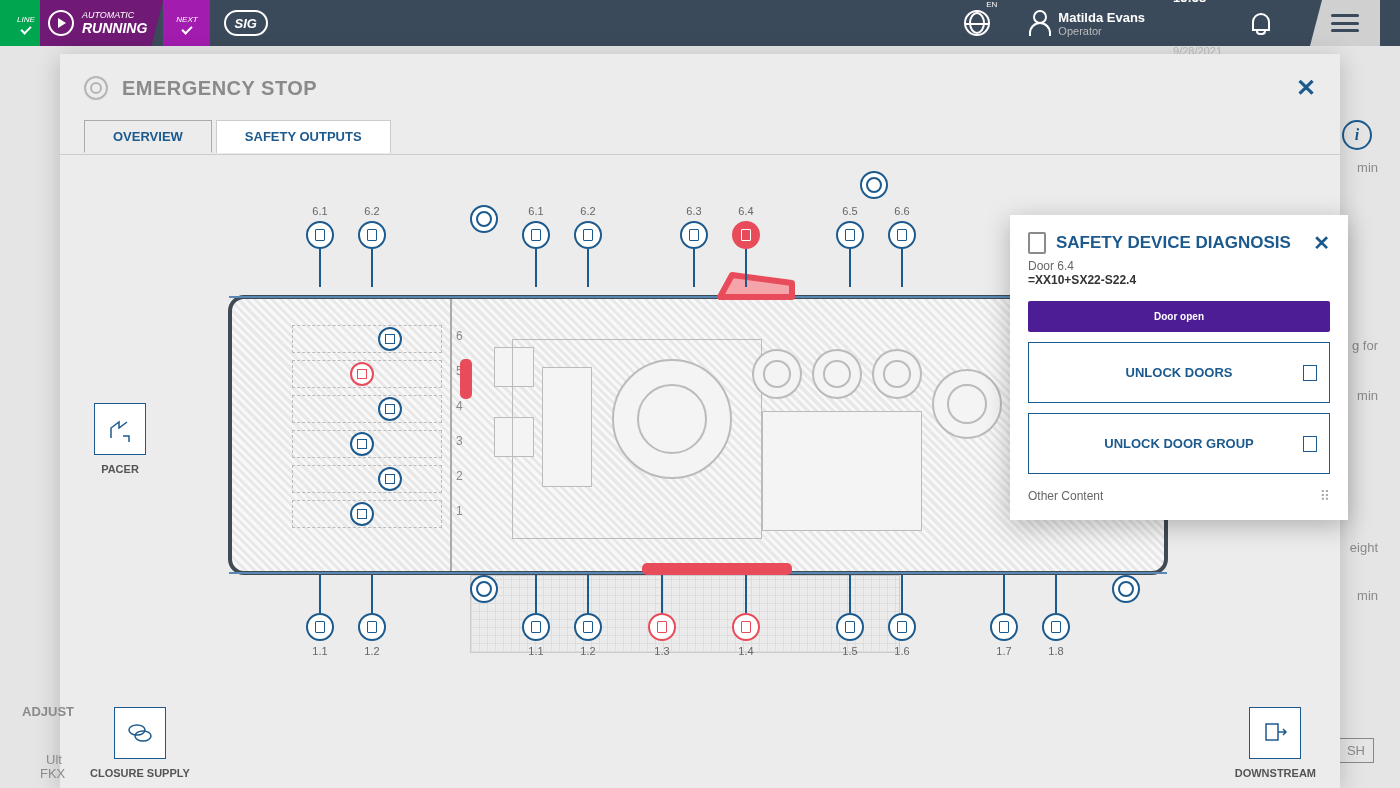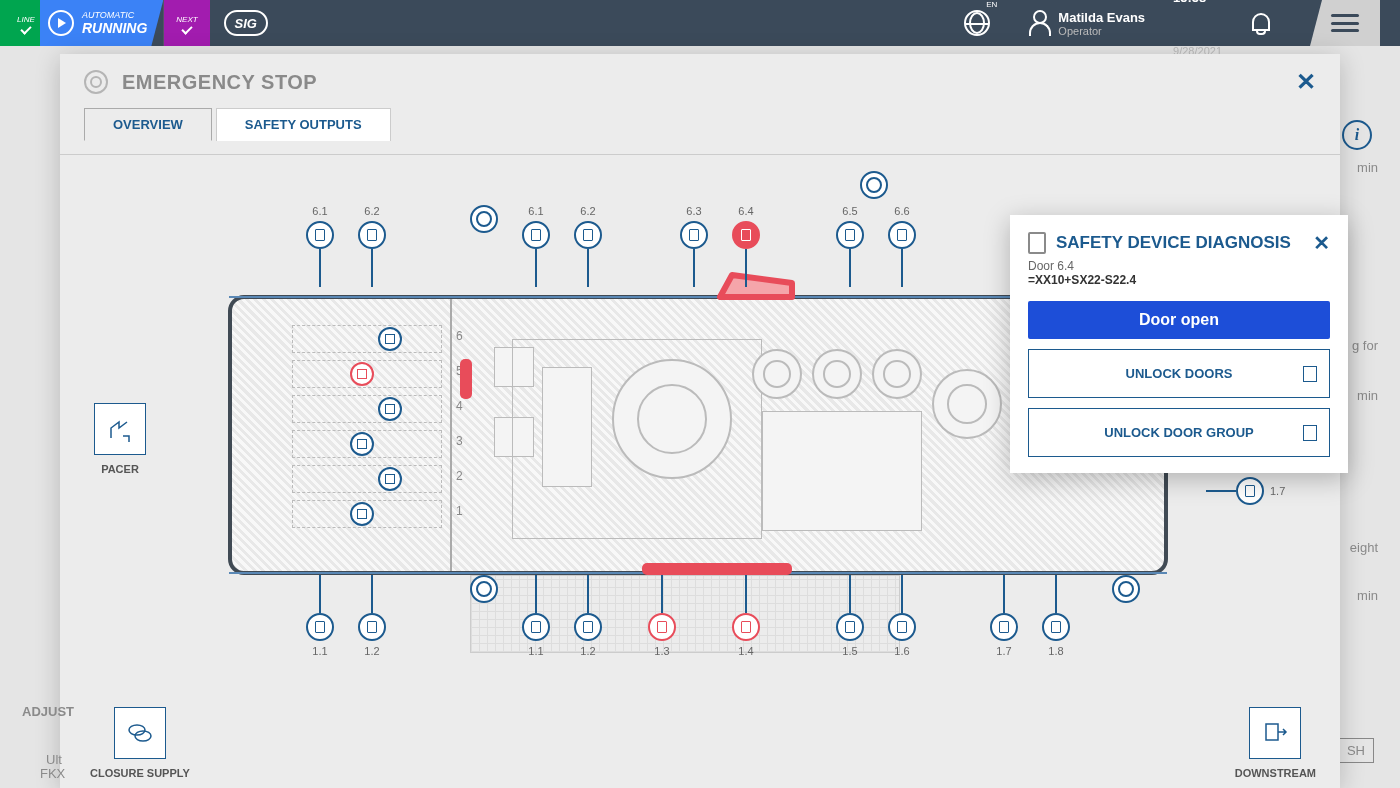--- a/index.html
+++ b/index.html
@@ -2,21 +2,21 @@
 <html><head>
 <meta charset="utf-8">
 <style>
 * { box-sizing: border-box; margin: 0; padding: 0; font-family: Arial, sans-serif; }
 body { width: 1400px; height: 788px; background: #e5e5e5; overflow: hidden; position: relative; }
 
 
 .header { height: 46px; background: #3b4a5a; display: flex; align-items: center; color: white; }
 .line-block { background: #00a54f; height: 46px; display: flex; align-items: center; padding: 8px 10px; clip-path: polygon(0 0, 100% 0, calc(100% - 12px) 100%, 0 100%); width: 52px; flex-direction: column; justify-content: center; }
 .line-block .lbl { font-size: 8px; font-style: italic; }
-.run-block { background: #3b82f6; height: 46px; display: flex; align-items: center; padding: 0 16px 0 8px; clip-path: polygon(0 0, 100% 0, calc(100% - 12px) 100%, 0 100%); margin-left: -12px; gap: 8px; }
+.run-block { background: #701a75; height: 46px; display: flex; align-items: center; padding: 0 16px 0 8px; clip-path: polygon(0 0, 100% 0, calc(100% - 12px) 100%, 0 100%); margin-left: -12px; gap: 8px; }
 .play-icon { width: 26px; height: 26px; border: 2px solid white; border-radius: 50%; display: flex; align-items: center; justify-content: center; }
 .play-icon::before { content: ""; border-left: 8px solid white; border-top: 5px solid transparent; border-bottom: 5px solid transparent; margin-left: 2px; }
 .run-txt { display: flex; flex-direction: column; }
 .run-txt .auto { font-size: 9px; font-style: italic; }
 .run-txt .running { font-size: 14px; font-weight: bold; font-style: italic; }
 .next-block { background: #a21caf; height: 46px; display: flex; flex-direction: column; align-items: center; justify-content: center; padding: 0 12px; border-left: 1px solid #556; }
 .next-block .lbl { font-size: 8px; font-style: italic; }
 .check { width: 10px; height: 6px; border-left: 2px solid white; border-bottom: 2px solid white; transform: rotate(-45deg); margin-top: 2px; }
 .sig-logo { margin-left: 14px; width: 44px; height: 26px; border: 2px solid white; border-radius: 13px; display: flex; align-items: center; justify-content: center; font-style: italic; font-weight: bold; font-size: 13px; }
 .header-right { margin-left: auto; display: flex; align-items: center; gap: 28px; padding-right: 20px; }
@@ -38,21 +38,21 @@
 .menu-block { background: #d0d0d0; height: 46px; width: 70px; display: flex; align-items: center; justify-content: center; clip-path: polygon(12px 0, 100% 0, 100% 100%, 0 100%); margin-left: 10px; }
 .hamburger { width: 28px; height: 18px; display: flex; flex-direction: column; justify-content: space-between; }
 .hamburger span { height: 3px; background: #3b4a5a; border-radius: 2px; }
 
 
 .bg-hint { position: absolute; color: #8a8a8a; font-size: 13px; }
 .info-circle { position: absolute; right: 28px; top: 120px; width: 30px; height: 30px; border: 2px solid #1c5a8e; border-radius: 50%; display: flex; align-items: center; justify-content: center; color: #1c5a8e; font-style: italic; font-weight: bold; font-family: Georgia, serif; }
 
 
 .modal { position: absolute; left: 60px; top: 54px; right: 60px; bottom: 0; background: #ececec; box-shadow: 0 4px 24px rgba(0,0,0,0.2); }
-.modal-head { display: flex; align-items: center; padding: 14px 24px; gap: 14px; }
+.modal-head { display: flex; align-items: center; padding: 20px 24px; gap: 14px; }
 .estop-icon { width: 24px; height: 24px; border: 2px solid #b5b5b5; border-radius: 50%; position: relative; }
 .estop-icon::before { content: ""; position: absolute; inset: 4px; border: 2px solid #b5b5b5; border-radius: 50%; }
 .modal-title { font-size: 20px; font-weight: bold; color: #8a8a8a; letter-spacing: 0.5px; }
 .modal-close { margin-left: auto; color: #1c5a8e; font-size: 24px; cursor: pointer; font-weight: bold; }
 .tabs { display: flex; padding-left: 24px; margin-top: -2px; }
 .tab { padding: 8px 28px; background: white; border: 1px solid #ccc; border-bottom: none; color: #1c5a8e; font-weight: bold; font-size: 13px; cursor: pointer; }
 .tab.active { background: #ececec; border-color: #aaa; border-bottom: 1px solid #ececec; position: relative; z-index: 2; }
 .tab + .tab { margin-left: 4px; }
 
 
@@ -97,22 +97,22 @@
 .side-box .lbl { font-size:11px; font-weight:bold; color:#555; }
 .side-box svg { stroke:#1c5a8e; fill:none; stroke-width:1.5; }
 
 
 .popup { position:absolute; right:-8px; top:60px; width:338px; background:white; box-shadow:0 6px 24px rgba(0,0,0,0.25); padding:16px 18px; }
 .popup-title { color:#1c5a8e; font-size:17px; font-weight:bold; display:flex; align-items:center; gap:10px; }
 .popup-title .door-ico { width:18px; height:22px; border:2px solid #8a8a8a; border-radius:2px; position:relative; }
 .popup-close { margin-left:auto; color:#1c5a8e; font-size:20px; cursor:pointer; }
 .popup-sub { font-size:12px; color:#666; margin-top:4px; }
 .popup-sub2 { font-size:12px; color:#333; font-weight:bold; }
-.status-btn { margin-top:14px; background:#1d4ed8; color:white; text-align:center; padding:10px; font-size:16px; font-weight:bold; border-radius:2px; }
-.action-btn { margin-top:10px; border:1.5px solid #1c5a8e; color:#1c5a8e; text-align:left; padding:16px; font-size:13px; font-weight:bold; cursor:pointer; display:flex; align-items:center; justify-content:center; gap:10px; position:relative; }
+.status-btn { margin-top:14px; background:#4c1d95; color:white; text-align:center; padding:10px; font-size:10px; font-weight:bold; border-radius:2px; }
+.action-btn { margin-top:10px; border:1.5px solid #1c5a8e; color:#1c5a8e; text-align:left; padding:22px; font-size:13px; font-weight:bold; cursor:pointer; display:flex; align-items:center; justify-content:center; gap:10px; position:relative; }
 .action-btn .ico { position:absolute; right:12px; width:14px; height:16px; border:1.5px solid #1c5a8e; }
 .other { margin-top:14px; font-size:12px; color:#666; display:flex; justify-content:space-between; align-items:center; }
 .drag-handle { color:#aaa; font-size:14px; cursor:move; }
 
 
 .mini-circ { position:absolute; width:24px; height:24px; border:2px solid #1c5a8e; border-radius:50%; background:white; display:flex; align-items:center; justify-content:center; cursor:pointer; }
 .mini-circ .sq-in { width:10px; height:10px; border:1.5px solid #1c5a8e; }
 .mini-circ.red { border-color:#e84c5a; }
 .mini-circ.red .sq-in { border-color:#e84c5a; }
 </style>
@@ -426,20 +426,24 @@
       <div class="popup-sub2">=XX10+SX22-S22.4</div>
       <div class="status-btn">Door open</div>
       <div class="action-btn">
           <span>UNLOCK DOORS</span>
           <span class="ico"></span>
         </div>
       <div class="action-btn">
           <span>UNLOCK DOOR GROUP</span>
           <span class="ico"></span>
         </div>
+      <div class="other">
+        <span>Other Content</span>
+        <span class="drag-handle">⠿</span>
+      </div>
     </div>
 
   </div>
 </div>
 
 <div class="bg-hint" style="left:22px; top:704px; font-weight:bold;">ADJUST</div>
 <div class="bg-hint" style="left:46px; top:752px;">Ult</div>
 <div class="bg-hint" style="left:40px; top:766px;">FKX</div>
 
 </body></html>

